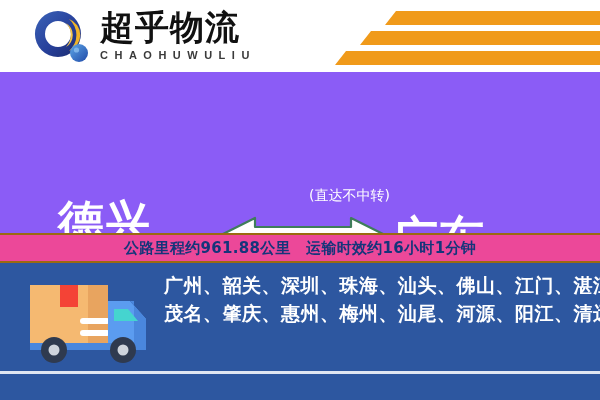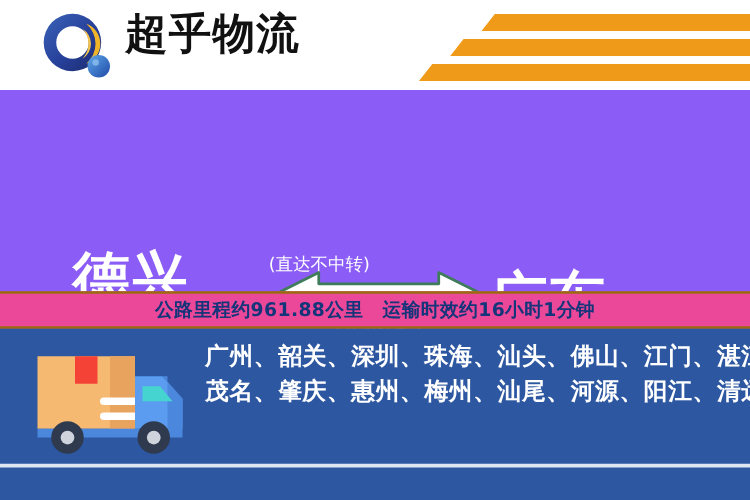--- a/index.html
+++ b/index.html
@@ -22,21 +22,21 @@
   .stripe.s3{left:0px;top:45px;width:265px;clip-path:polygon(11px 0,100% 0,100% 100%,0 100%);}
 
   
   .main{position:absolute;left:0;top:72px;width:600px;height:161px;background:#8b5cf6;}
   .city-big{position:absolute;top:122px;font-family:"DejaVu Sans","Liberation Sans",sans-serif;
             font-size:46px;font-weight:bold;color:#ffffff;line-height:56px;white-space:nowrap;}
   .city-origin{left:58px;}
   .city-dest{left:392px;margin-top:16px;}
 
   .arrow-zone{position:absolute;left:215px;top:110px;width:175px;height:110px;}
-  .note-top{position:absolute;left:0;top:21px;width:175px;text-align:left;
+  .note-top{position:absolute;left:0;top:5px;width:175px;text-align:right;
             font-family:"DejaVu Sans","Liberation Sans",sans-serif;font-size:14px;color:#ffffff;
             white-space:nowrap;}
   .arrow-svg{position:absolute;left:6px;top:30px;}
   .note-bottom{position:absolute;left:0;top:74px;width:175px;text-align:center;
                font-family:"DejaVu Sans","Liberation Sans",sans-serif;font-size:14px;font-weight:bold;
                color:#ffffff;white-space:nowrap;}
 
   
   .infobar{position:absolute;left:0;top:233px;width:600px;height:30px;background:#ec4899;
            border-top:2px solid #9a6a10;border-bottom:2px solid #9a6a10;box-sizing:border-box;
@@ -76,20 +76,21 @@
                  M25,12 A13,13 0 1,0 25,38 A13,13 0 1,0 25,12 Z" fill="url(#lgOuter)" fill-rule="evenodd"></path>
         <path d="M36,10 A17,17 0 0,1 36,42 A21,21 0 0,0 36,10 Z" fill="#f0b429"></path>
         <path d="M33,14 A14,14 0 0,1 33,38 A17.5,17.5 0 0,0 33,14 Z" fill="#f5c54a"></path>
         <circle cx="46" cy="44" r="9" fill="url(#lgDot)"></circle>
         <circle cx="43.5" cy="41" r="2.6" fill="#8fc3f2" opacity="0.75"></circle>
       </svg>
     </div>
 
     <div class="logo-text-wrap">
       <div class="logo-cn">超乎物流</div>
+      <div class="logo-en">CHAOHUWULIU</div>
     </div>
 
     <div class="stripes">
       <div class="stripe s1"></div>
       <div class="stripe s2"></div>
       <div class="stripe s3"></div>
     </div>
   </div>
 
   <div class="main">

